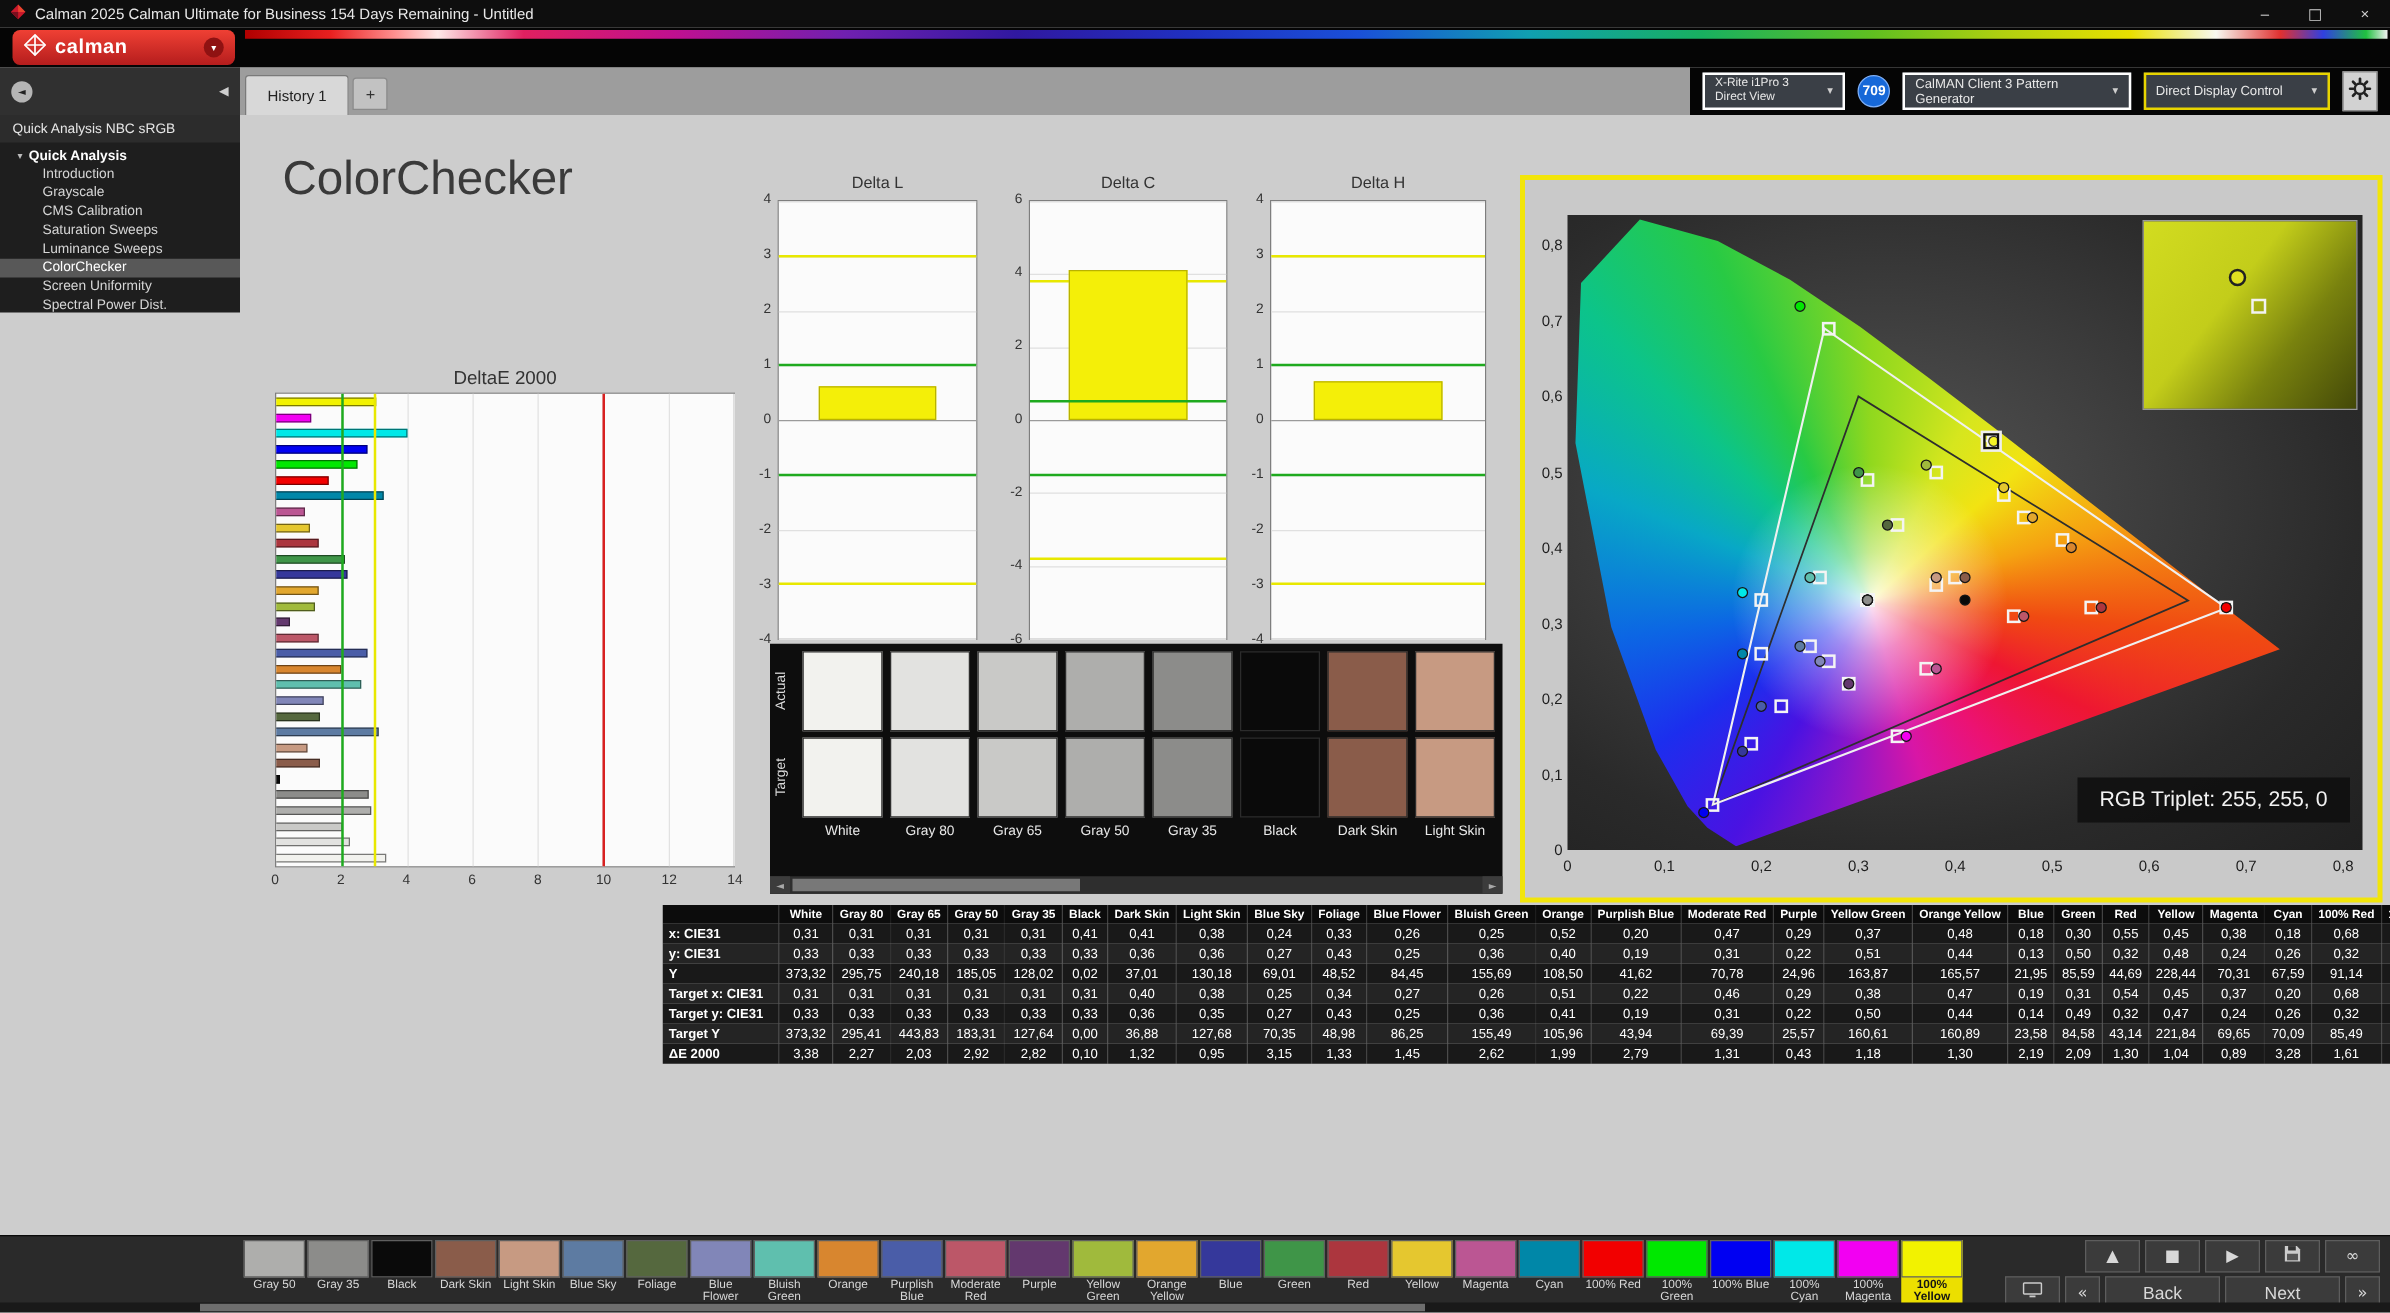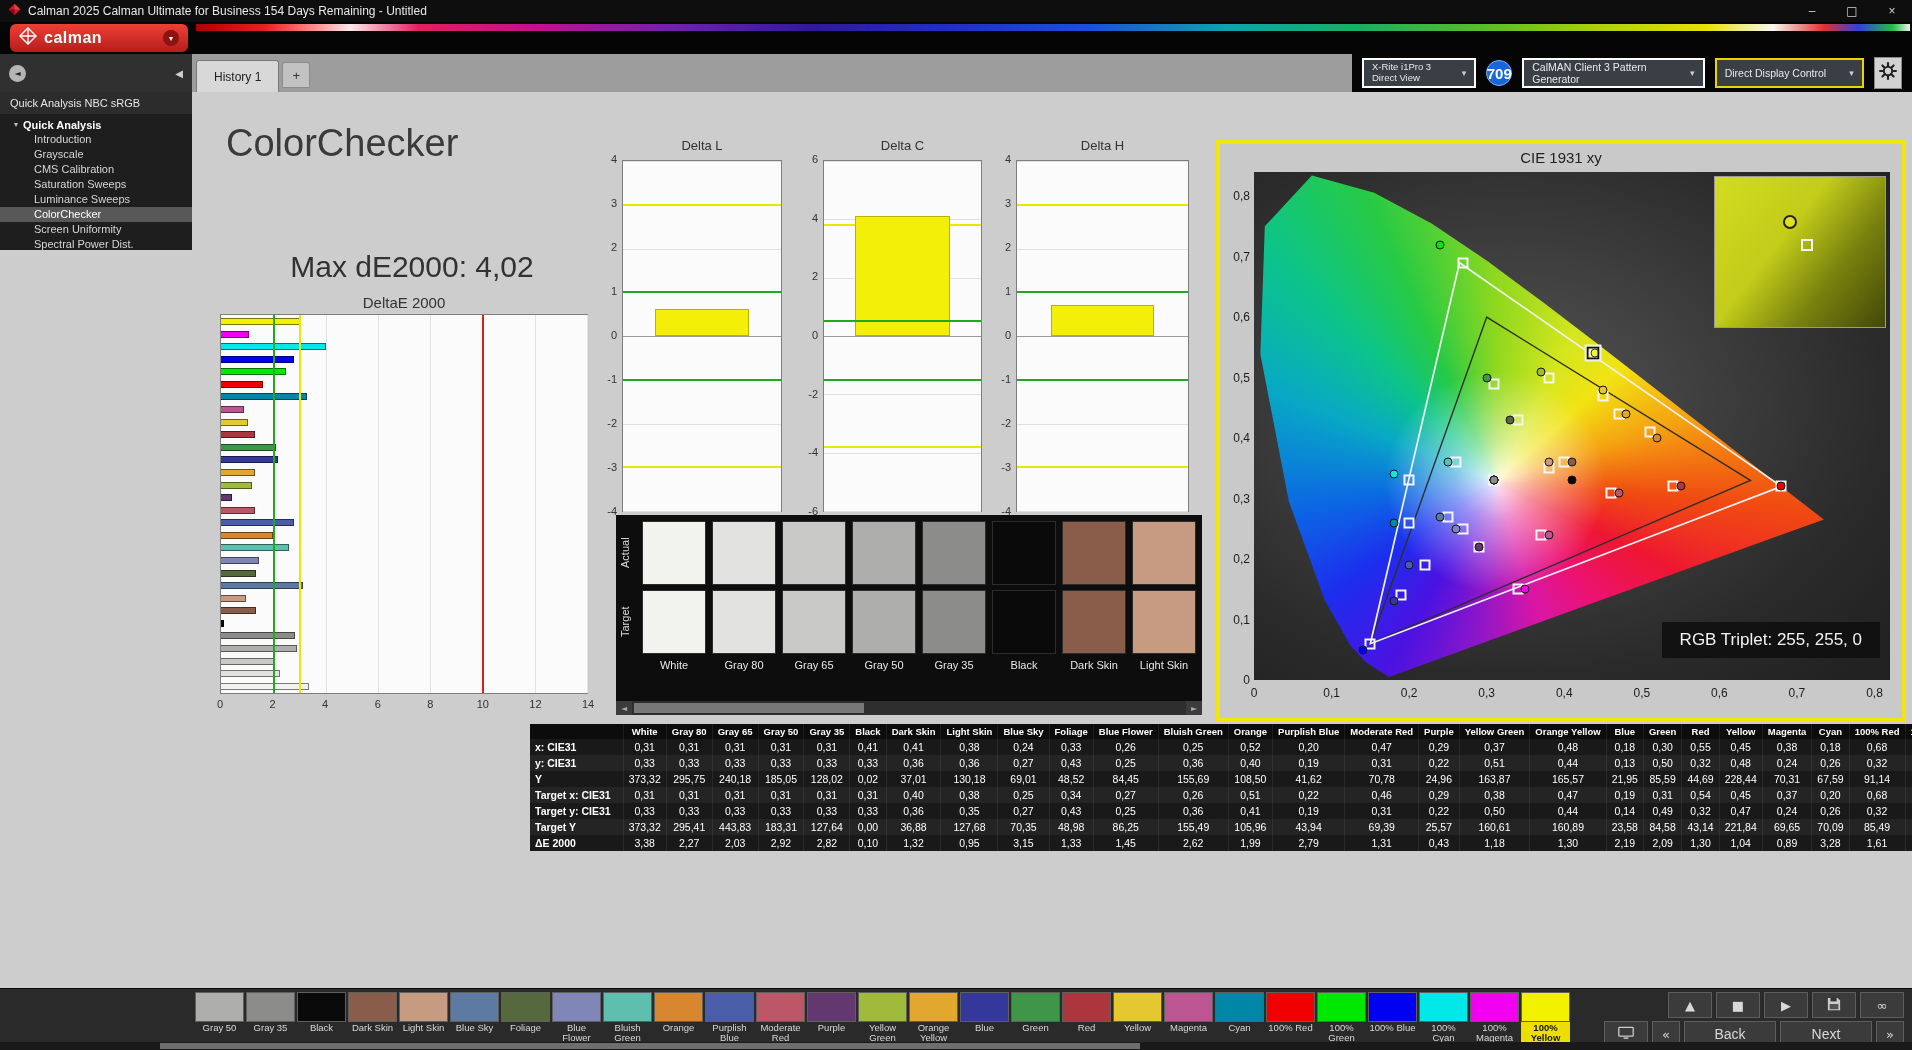--- a/index.html
+++ b/index.html
@@ -36,21 +36,21 @@
     display:flex;align-items:center;padding:0 17px;font-size:12px;color:#222;}
   .tab-add{height:24px;width:26px;margin-bottom:4px;background:#c2c2c2;border:1px solid #8a8a8a;
     display:flex;align-items:center;justify-content:center;font-size:13px;color:#333;border-radius:3px 3px 0 0;}
   .devices{position:absolute;left:1352px;top:0;width:560px;height:38px;background:#050505;
     display:flex;align-items:center;gap:10px;padding:0 10px;box-sizing:border-box;}
   .drop{height:30px;background:#3a3f46;border:2px solid #ffffff;color:#e8e8e8;display:flex;align-items:center;
     padding:0 8px;gap:8px;box-sizing:border-box;}
   .drop .caret{font-size:9px;color:#cfcfcf;margin-left:auto;}
   .drop-meter{width:128px;font-size:9.5px;line-height:1.15;}
   .badge{width:24px;height:24px;border-radius:50%;background:#1668d8;border:1px solid #7fb0f8;color:#fff;
-    font-size:15px;font-weight:bold;display:flex;align-items:center;justify-content:center;flex:0 0 24px;}
+    font-size:11px;font-weight:bold;display:flex;align-items:center;justify-content:center;flex:0 0 24px;}
   .drop-pattern{width:206px;font-size:10.5px;}
   .drop-display{width:168px;font-size:10.5px;border:2px solid #e8d400;}
   .gear-btn{width:30px;height:30px;background:#d2d2d2;border:1px solid #8a8a8a;display:flex;
     align-items:center;justify-content:center;margin-left:auto;}
 
   
   .sidebar-body{position:absolute;left:0;top:92px;width:192px;height:158px;background:#1e1e1e;}
   .side-title{height:22px;background:#2c2c2c;color:#e6e6e6;font-size:11px;display:flex;align-items:center;padding-left:10px;}
   .tree{padding-top:3px;}
   .tree-root{display:flex;gap:5px;align-items:center;color:#fff;font-weight:bold;font-size:11px;height:15px;padding-left:14px;}
@@ -262,21 +262,20 @@
         <div class="tree-item">CMS Calibration</div>
         <div class="tree-item">Saturation Sweeps</div>
         <div class="tree-item">Luminance Sweeps</div>
         <div class="tree-item selected">ColorChecker</div>
         <div class="tree-item">Screen Uniformity</div>
         <div class="tree-item">Spectral Power Dist.</div>
       </div>
   </div>
 
   <div class="summary-title">ColorChecker</div>
-  <div class="summary-line" id="max">Max dE2000: 4,02</div>
 
   <div class="de-title">DeltaE 2000</div>
   <div class="de-chart" id="de-plot">
       <div class="vgrid" style="left: 14.2857%;"></div>
       <div class="vgrid" style="left: 28.5714%;"></div>
       <div class="vgrid" style="left: 42.8571%;"></div>
       <div class="vgrid" style="left: 57.1429%;"></div>
       <div class="vgrid" style="left: 71.4286%;"></div>
       <div class="vgrid" style="left: 85.7143%;"></div>
       <div class="vgrid" style="left: 100%;"></div>
@@ -518,21 +517,20 @@
         </div>
     </div>
     <div class="sw-scroll">
       <span class="arr arr-l glyph">◄</span>
       <span class="arr arr-r glyph">►</span>
       <div class="sw-thumb"></div>
     </div>
   </div>
 
   <div class="cie-panel" id="cie-panel">
-    <div class="cie-title">CIE 1931 xy</div>
     <div class="cie-plot" id="cie-plot">
       <div class="horseshoe"></div>
       <svg class="cie-tris" id="cie-tris" viewBox="0 0 100 100" preserveAspectRatio="none">
           <polygon points="78.05,60.71 36.59,28.57 18.29,92.86" fill="none" stroke="#2e2e2e" stroke-width="1.4" vector-effect="non-scaling-stroke"></polygon>
           <polygon points="82.93,61.90 32.32,17.86 18.29,92.86" fill="none" stroke="#f0f0f0" stroke-width="1.7" vector-effect="non-scaling-stroke"></polygon>
         </svg>
       <div id="cie-points">
           <div class="pt-t" style="left: 37.8049%; top: 60.7143%;"></div>
           <div class="pt-t" style="left: 37.8049%; top: 60.7143%;"></div>
           <div class="pt-t" style="left: 37.8049%; top: 60.7143%;"></div>

